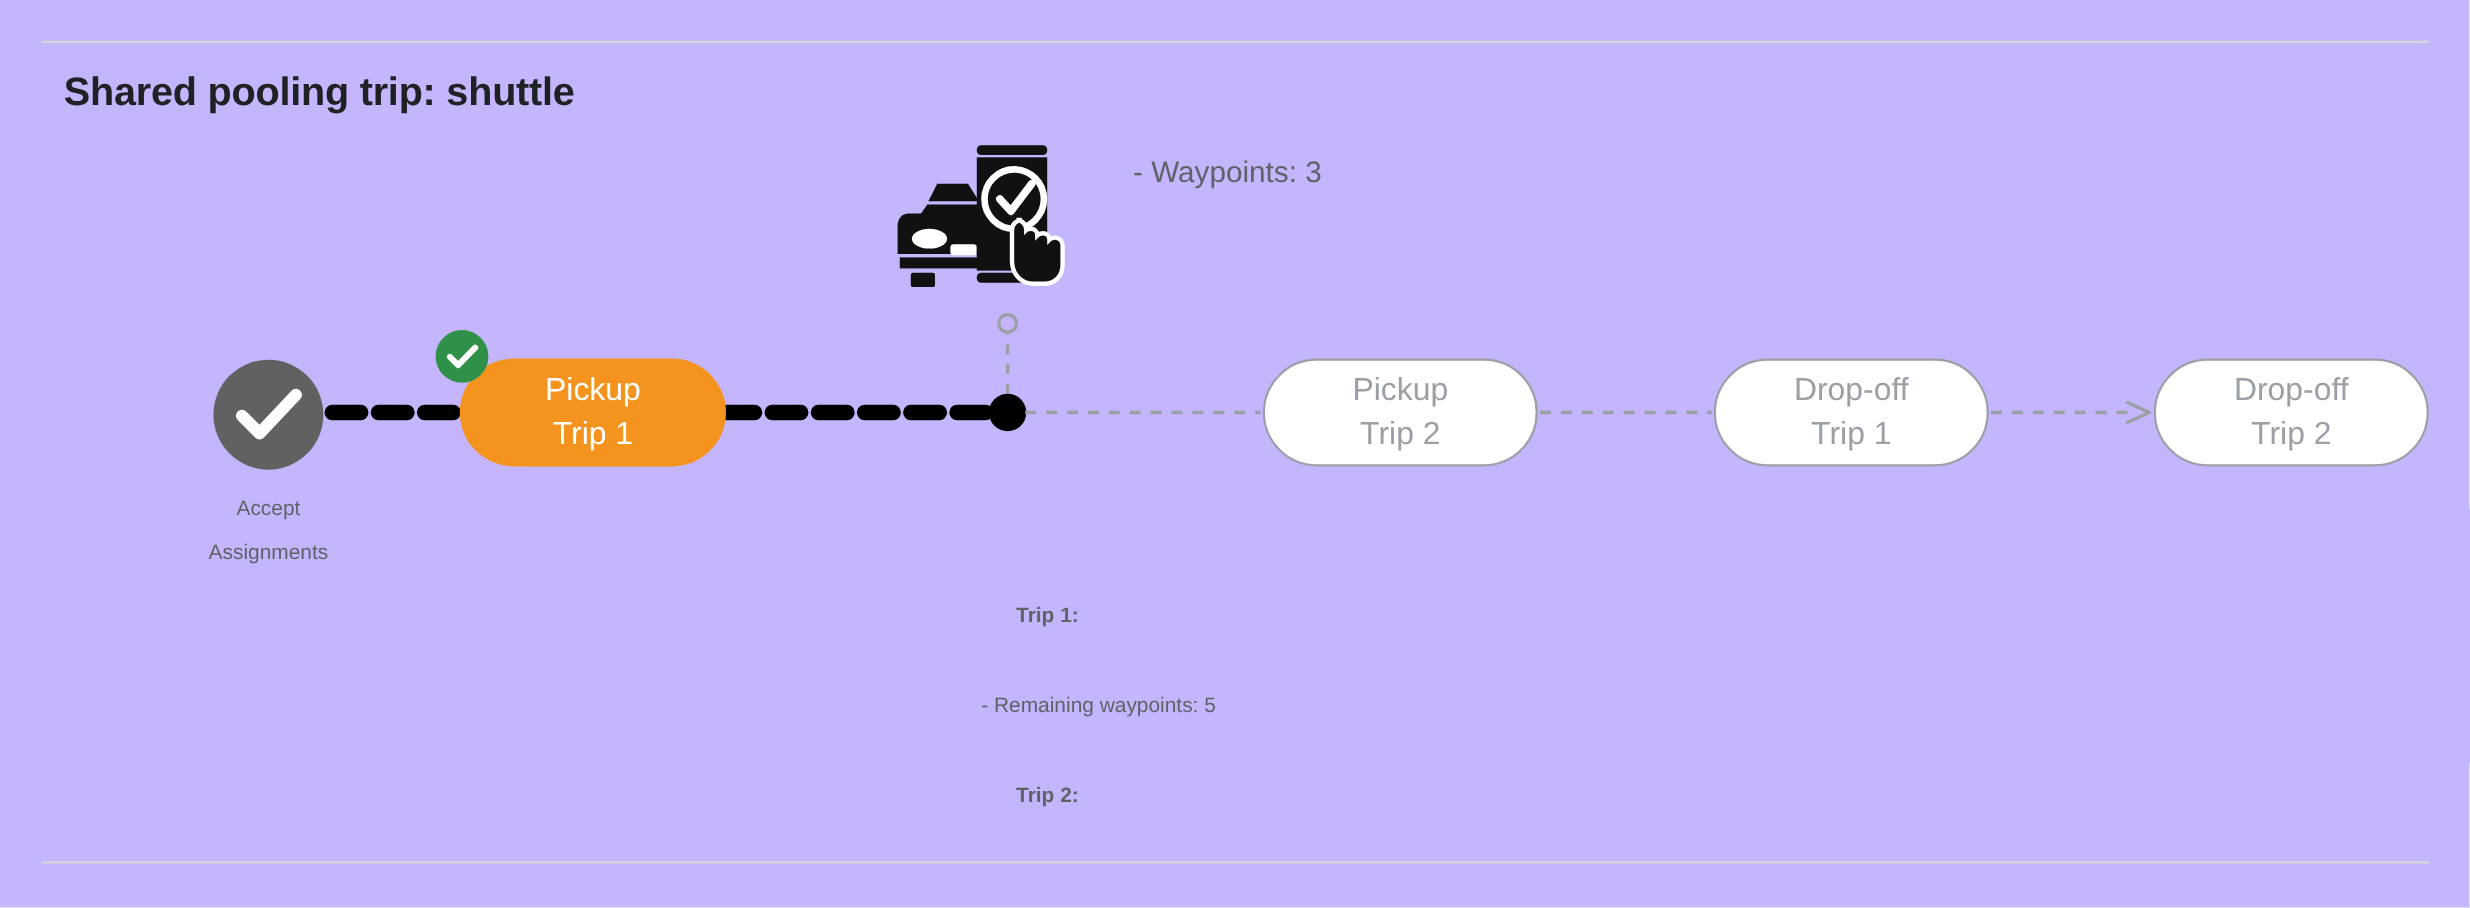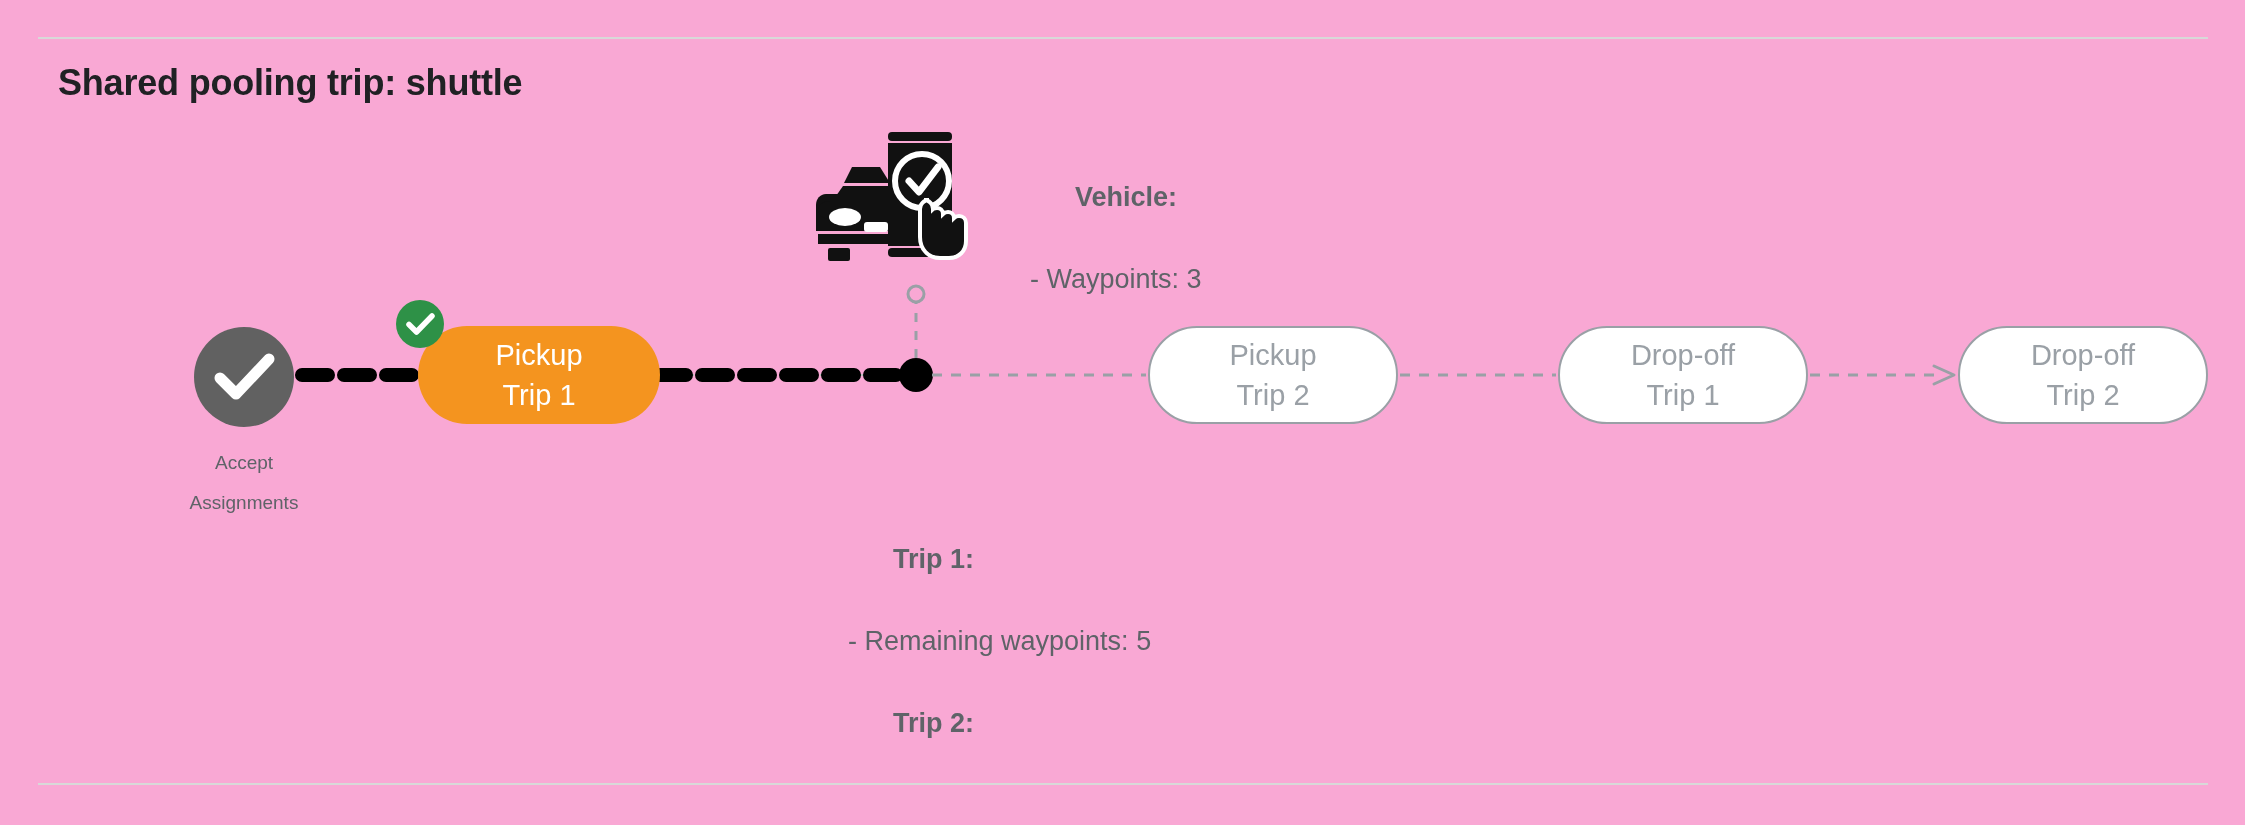--- a/index.html
+++ b/index.html
@@ -8,21 +8,21 @@
     background: #ffffff;
   }
   body {
     font-family: "Liberation Sans", sans-serif;
     -webkit-font-smoothing: antialiased;
   }
   #page {
     position: relative;
     width: 2245px;
     height: 825px;
-    background: #f9a8d4;
+    background: #c4b5fd;
     overflow: hidden;
   }
 
   
   .divider {
     position: absolute;
     left: 38px;
     width: 2170px;
     height: 2px;
     background: #d8d8d8;
@@ -148,23 +148,23 @@
   #vehicle-info {
     position: absolute;
     left: 1030px;
     top: 136px;
     font-size: 27px;
     line-height: 41px;
     color: #5f6368;
   }
   #trip-info {
     position: absolute;
-    left: 848px;
+    left: 892px;
     top: 498px;
-    font-size: 27px;
+    font-size: 19px;
     line-height: 41px;
     color: #5f6368;
   }
   .info-strong { font-weight: bold; color: #5f6368; }
   .info-line { white-space: pre; }
 </style>
 </head>
 <body>
 
 <div id="page">
@@ -250,23 +250,20 @@
       <path d="M117 82 c-5 0 -9 4 -9 9 v28 c0 12 8 21 20 21 h9 c10 0 17 -7 17 -17
                v-18 c0 -4 -3 -7 -7 -7 -2 0 -4 1 -5 2 0 -4 -3 -6 -6 -6 -2 0 -4 1 -5 2
                0 -4 -3 -6 -6 -6 -1 0 -3 0 -4 1 v-0 c0 -5 -4 -9 -9 -9 z"></path>
       <path d="M117 82 c-5 0 -9 4 -9 9 v28 c0 12 8 21 20 21 h9 c10 0 17 -7 17 -17
                v-18 c0 -4 -3 -7 -7 -7 -2 0 -4 1 -5 2 0 -4 -3 -6 -6 -6 -2 0 -4 1 -5 2
                0 -4 -3 -6 -6 -6 -1 0 -3 0 -4 1 v-0 c0 -5 -4 -9 -9 -9 z" fill="none" stroke="#ffffff" stroke-width="4"></path>
     </g>
   </svg>
 
   <div id="vehicle-info">
-    <div class="info-line">
-      <span class="info-strong">Vehicle:</span>
-    </div>
     <div class="info-line">- Waypoints: 3</div>
   </div>
 
   <div id="trip-info">
     <div class="info-line">
       <span class="info-strong">Trip 1:</span>
     </div>
     <div class="info-line">- Remaining waypoints: 5</div>
     <div class="info-line">
       <span class="info-strong">Trip 2:</span>

